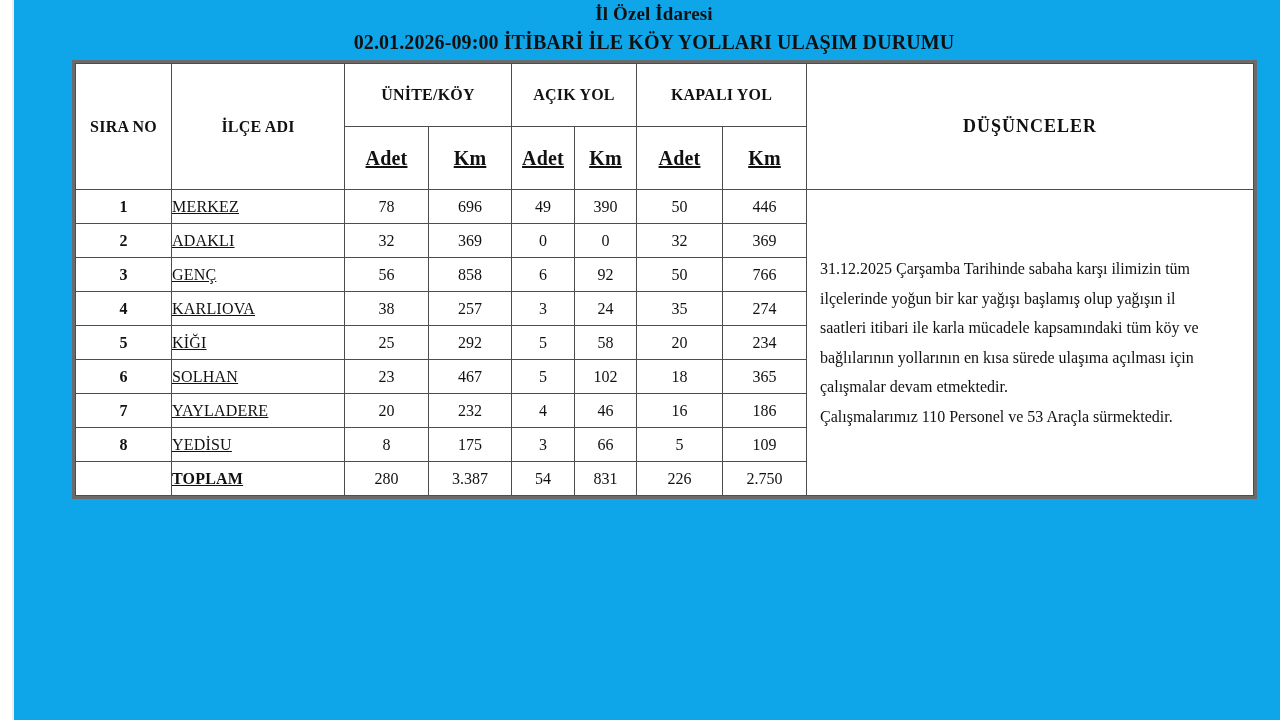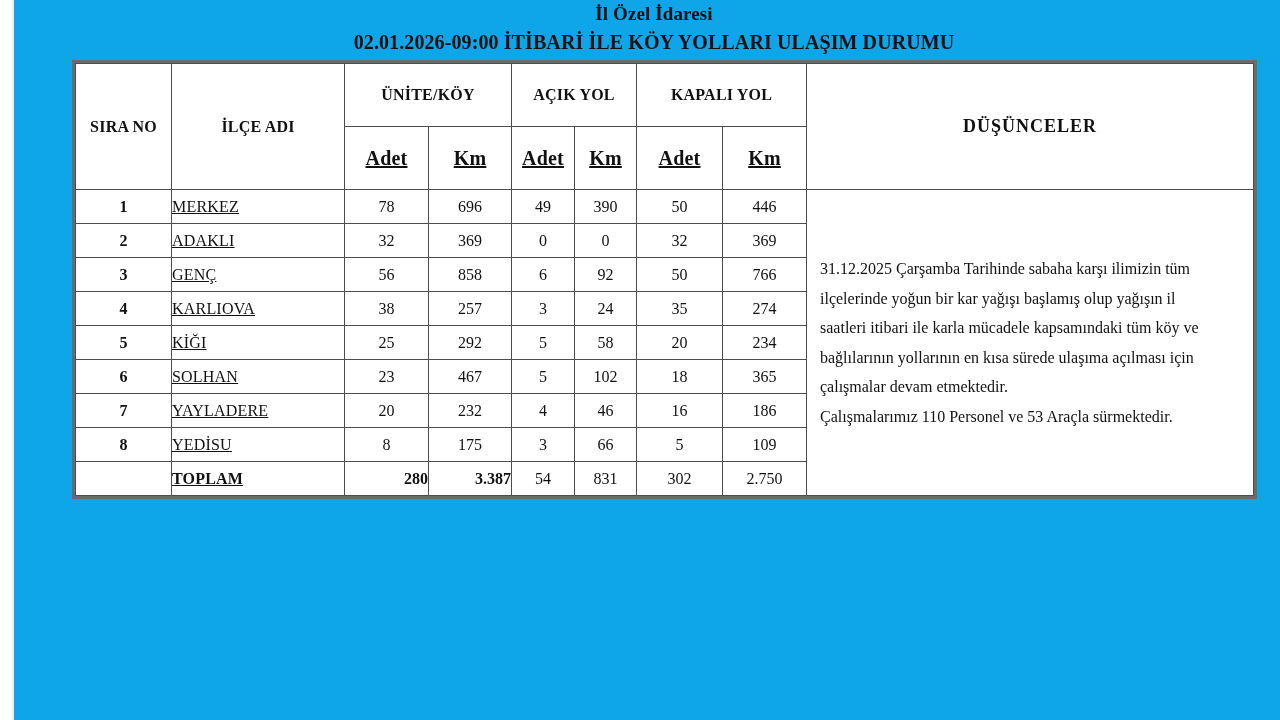--- a/index.html
+++ b/index.html
@@ -112,21 +112,21 @@
   td.c-name {
     text-align: left;
     padding-left: 6px;
     font-size: 16px;
     letter-spacing: 0.2px;
     text-decoration: underline;
   }
   td.c-name.total {
     font-weight: bold;
   }
-  td.num-bold { font-weight: bold; text-align: right; }
+  td.num-bold { font-weight: normal; }
 
   
   td.note-cell {
     vertical-align: top;
     text-align: left;
     padding: 0;
     position: relative;
   }
   .note-text {
     position: absolute;
@@ -274,20 +274,20 @@
             <td class="cell">5</td>
             <td class="cell">109</td>
           </tr>
           <tr>
             <td class="cell c-no"></td>
             <td class="cell c-name total">TOPLAM</td>
             <td class="cell num-bold">280</td>
             <td class="cell num-bold">3.387</td>
             <td class="cell">54</td>
             <td class="cell">831</td>
-            <td class="cell">302</td>
+            <td class="cell">226</td>
             <td class="cell">2.750</td>
           </tr>
         </tbody>
     </table>
   </div>
 
 </div>
 
 </body></html>

